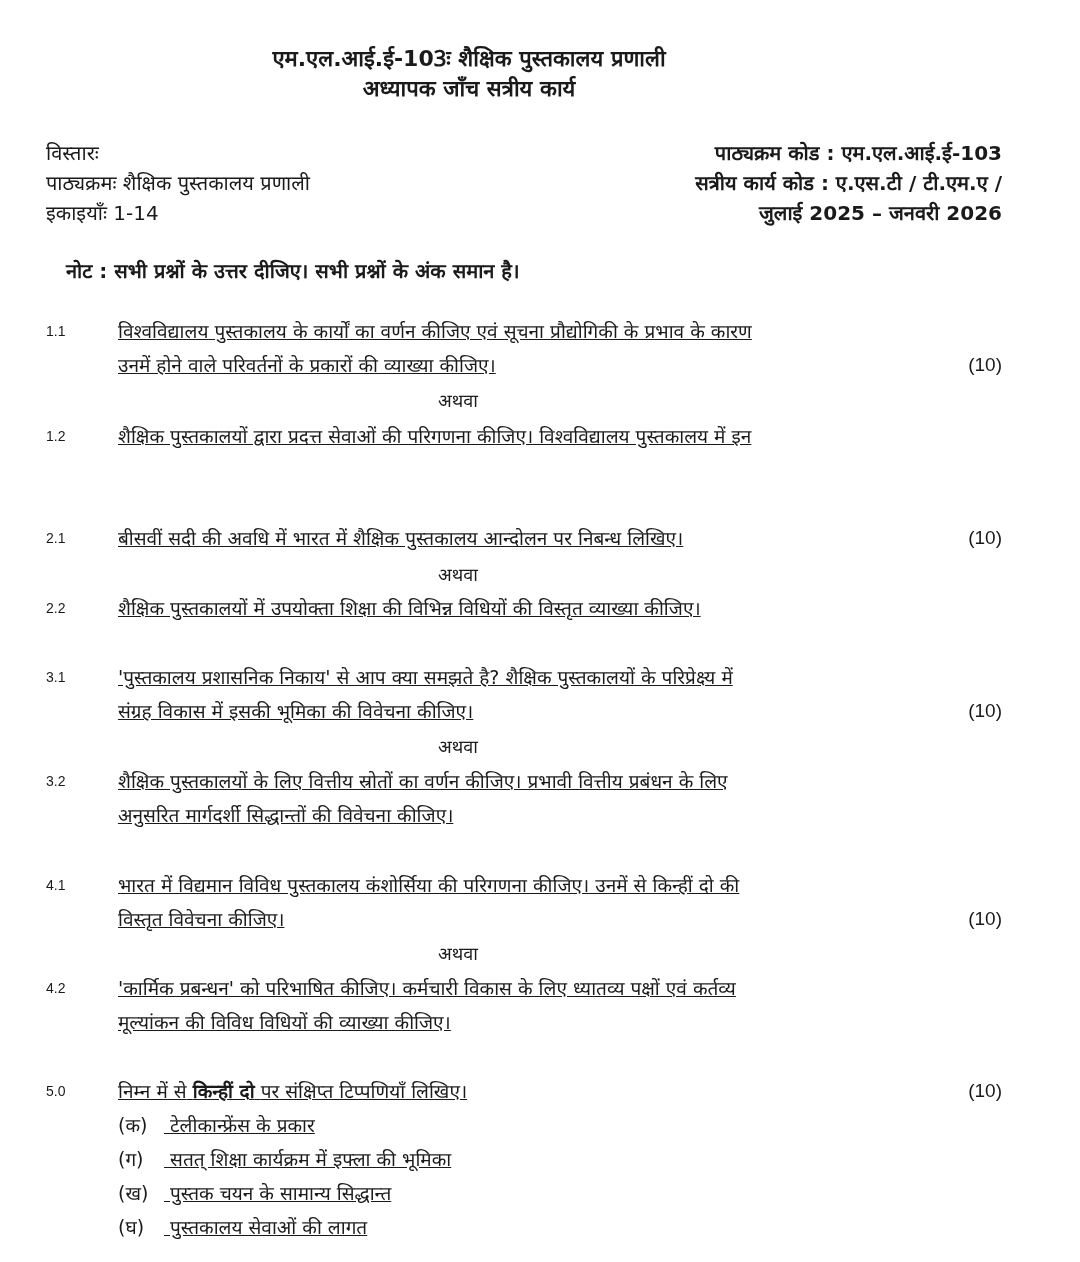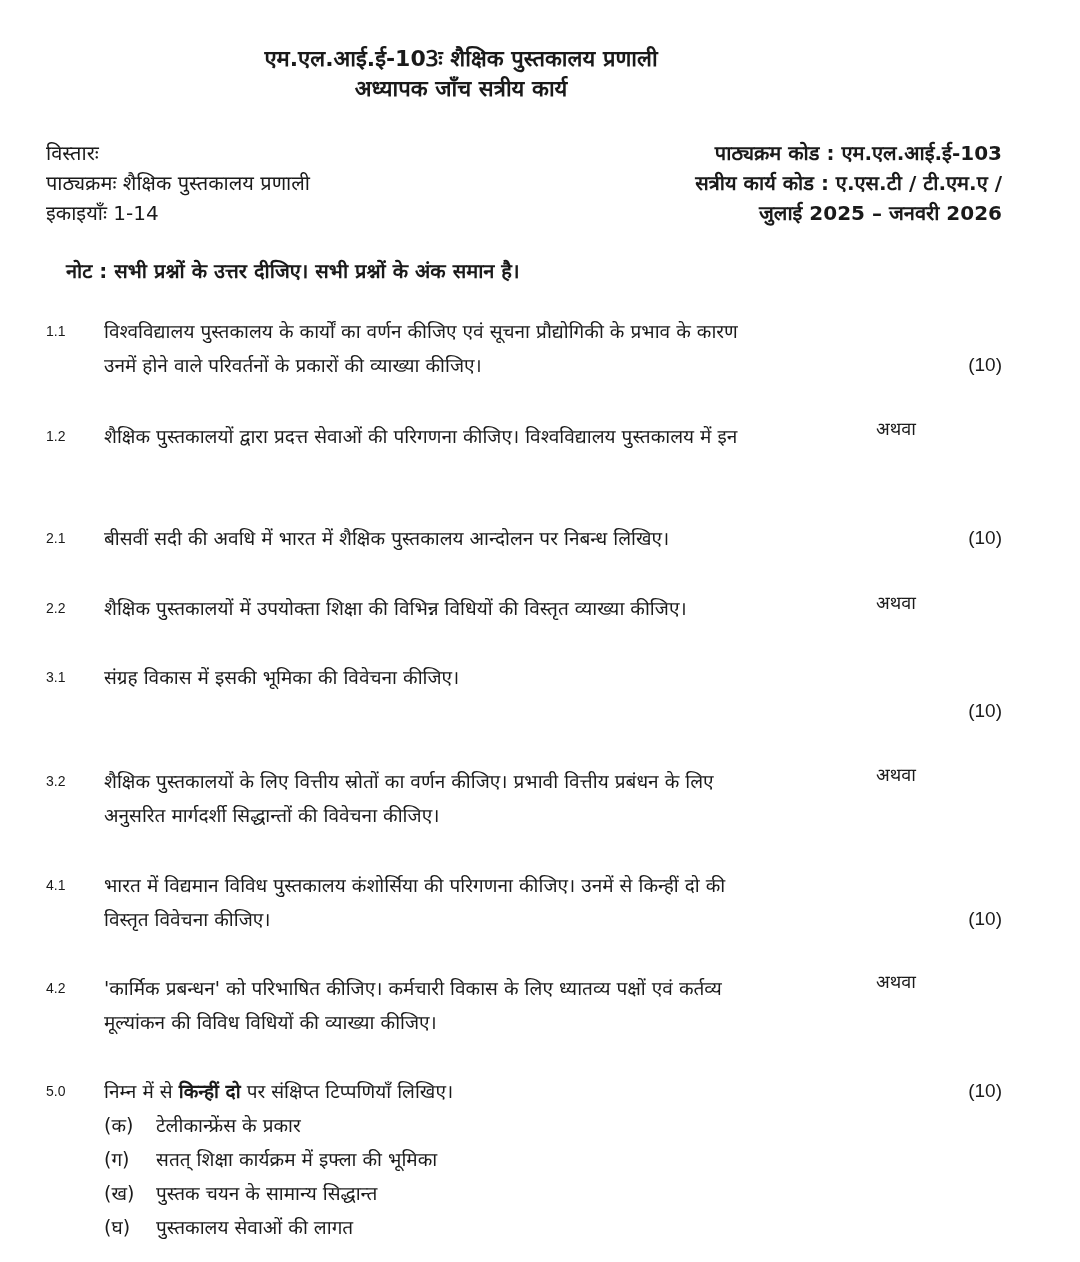--- a/index.html
+++ b/index.html
@@ -11,21 +11,21 @@
       width: 1080px;
       height: 1262px;
       position: relative;
       overflow: hidden;
       color: #1a1a1a;
       font-family: "DejaVu Sans", "Liberation Sans", sans-serif;
     }
     .title-block {
       position: absolute;
       top: 44px;
-      left: 0;
+      left: 8px;
       width: 922px;
       text-align: center;
       font-weight: bold;
       font-size: 22px;
       line-height: 30px;
     }
     .title-block div { white-space: nowrap; }
     .meta-left {
       position: absolute;
       top: 138px;
@@ -63,39 +63,39 @@
     }
     .q .num {
       position: absolute;
       left: 46px;
       top: 0;
       font-size: 14px;
       font-family: "Liberation Sans", sans-serif;
     }
     .q .text {
       position: absolute;
-      left: 104px;
+      left: 118px;
       width: 850px;
       top: 0;
+      text-decoration: underline;
     }
     .q .text div { white-space: nowrap; }
     .q .marks {
       position: absolute;
       right: 78px;
       font-size: 19px;
       font-family: "Liberation Sans", sans-serif;
     }
     .athva {
       position: absolute;
       left: 0;
       width: 916px;
-      text-align: right;
+      text-align: center;
       font-size: 18px;
       line-height: 26px;
-      margin-top: 28px;
     }
     .sub-item {
       white-space: nowrap;
     }
     .sub-item .label { display: inline-block; width: 46px; }
     b.bold-word { font-weight: bold; }
   </style>
 </head>
 <body>
 
@@ -147,20 +147,21 @@
 <div class="q" style="top:591px;">
   <span class="num">2.2</span>
   <div class="text">
     <div>शैक्षिक पुस्तकालयों में उपयोक्ता शिक्षा की विभिन्न विधियों की विस्तृत व्याख्या कीजिए।</div>
   </div>
 </div>
 
 <div class="q" style="top:660px;">
   <span class="num">3.1</span>
   <div class="text">
+    <div>'पुस्तकालय प्रशासनिक निकाय' से आप क्या समझते है? शैक्षिक पुस्तकालयों के परिप्रेक्ष्य में</div>
     <div>संग्रह विकास में इसकी भूमिका की विवेचना कीजिए।</div>
   </div>
   <span class="marks" style="top:34px;">(10)</span>
 </div>
 <div class="athva" style="top:734px;">अथवा</div>
 
 <div class="q" style="top:764px;">
   <span class="num">3.2</span>
   <div class="text">
     <div>शैक्षिक पुस्तकालयों के लिए वित्तीय स्रोतों का वर्णन कीजिए। प्रभावी वित्तीय प्रबंधन के लिए</div>

